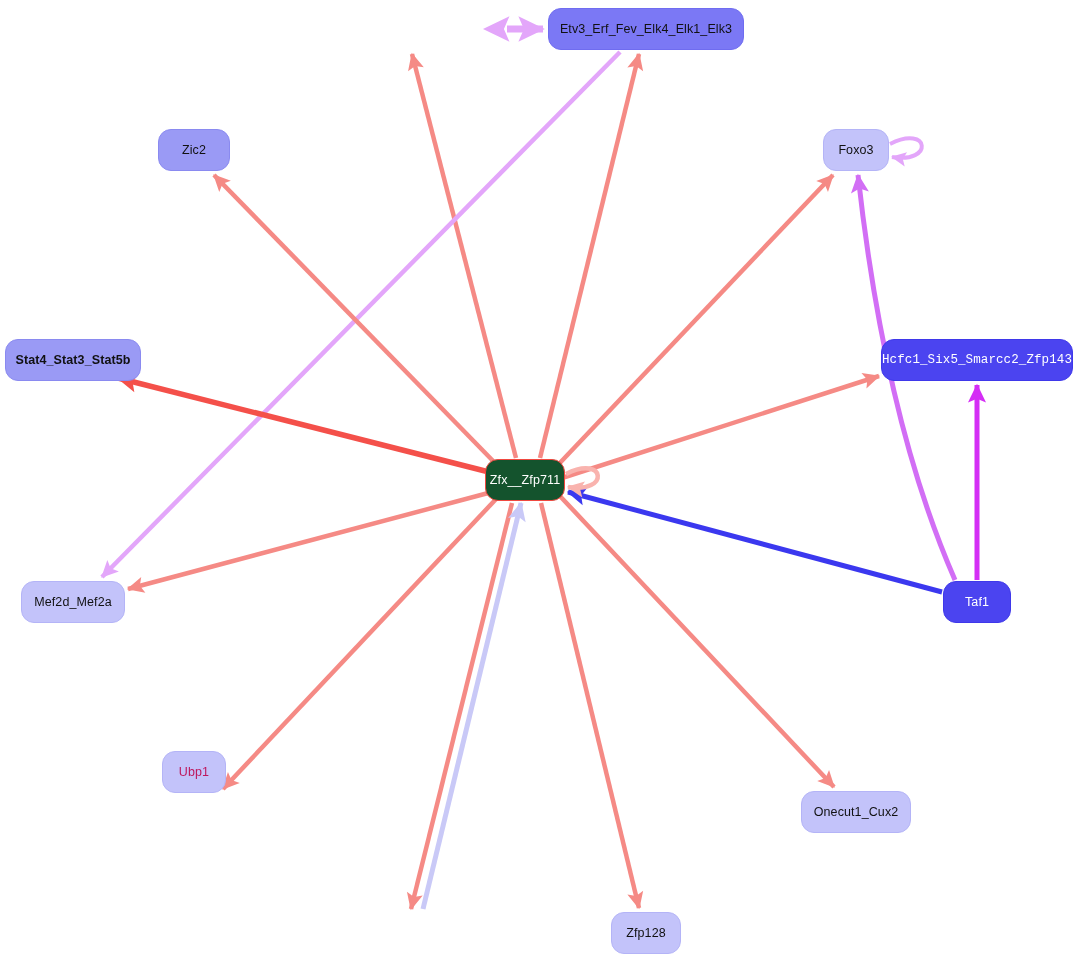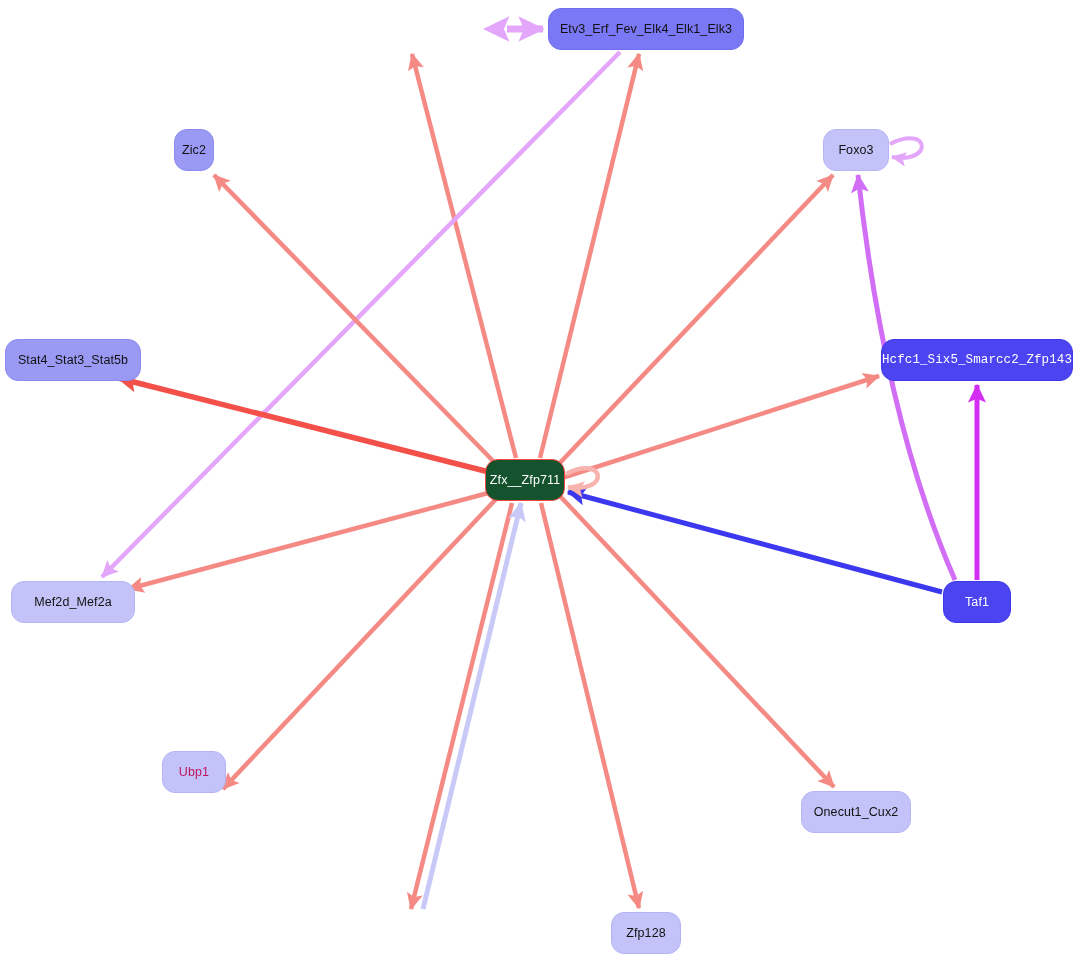--- a/index.html
+++ b/index.html
@@ -119,36 +119,36 @@
       <line x1="942" y1="592" x2="568" y2="492" stroke="#3b38ef" stroke-width="5" stroke-linecap="butt" marker-end="url(#arw-3b38ef-end)"></line>
       <line x1="977" y1="580" x2="977" y2="385" stroke="#d42ef5" stroke-width="5" stroke-linecap="butt" marker-end="url(#arw-d42ef5-end)"></line>
       <path d="M 955 580 Q 885 420 858 175" fill="none" stroke="#d26ef5" stroke-width="5" stroke-linecap="butt" marker-end="url(#arw-d26ef5-end)"></path>
       <path d="M 566 474 C 606 454, 610 494, 568 487" fill="none" stroke="#f9b3ae" stroke-width="4.5" stroke-linecap="butt" marker-end="url(#arw-f9b3ae-end)"></path>
       <path d="M 890 144 C 930 124, 934 164, 892 157" fill="none" stroke="#e3a6fa" stroke-width="4" stroke-linecap="butt" marker-end="url(#arw-e3a6fa-end)"></path>
     </svg>
   <div id="node-layer">
       <div class="node" style="left: 646px; top: 29px; width: 196px; background: rgb(123, 120, 245); color: rgb(17, 17, 17); border: 1px solid rgb(111, 108, 240);">
         <span>Etv3_Erf_Fev_Elk4_Elk1_Elk3</span>
       </div>
-      <div class="node" style="left: 194px; top: 150px; width: 40px; background: rgb(154, 154, 245); color: rgb(17, 17, 17); border: 1px solid rgb(138, 138, 240);">
+      <div class="node" style="left: 194px; top: 150px; width: 72px; background: rgb(154, 154, 245); color: rgb(17, 17, 17); border: 1px solid rgb(138, 138, 240);">
         <span>Zic2</span>
       </div>
       <div class="node" style="left: 856px; top: 150px; width: 66px; background: rgb(195, 195, 250); color: rgb(17, 17, 17); border: 1px solid rgb(180, 180, 247);">
         <span>Foxo3</span>
       </div>
-      <div class="node" style="left: 73px; top: 360px; width: 136px; background: rgb(154, 154, 245); color: rgb(17, 17, 17); border: 1px solid rgb(138, 138, 240);">
+      <div class="node" style="left: 73px; top: 360px; width: 136px; background: rgb(154, 154, 245); color: rgb(17, 17, 17); border: 1px solid rgb(138, 138, 240); font-weight: bold;">
         <span>Stat4_Stat3_Stat5b</span>
       </div>
       <div class="node" style="left: 977px; top: 360px; width: 192px; background: rgb(75, 68, 240); color: rgb(255, 255, 255); border: 1px solid rgb(63, 56, 234); font-family: Liberation Mono, monospace;">
         <span>Hcfc1_Six5_Smarcc2_Zfp143</span>
       </div>
       <div class="node" style="left: 525px; top: 480px; width: 80px; background: #14532d; color: rgb(255, 255, 255); border: 1px solid rgb(240, 73, 64);">
         <span>Zfx__Zfp711</span>
       </div>
-      <div class="node" style="left: 73px; top: 602px; width: 124px; background: rgb(195, 195, 250); color: rgb(17, 17, 17); border: 1px solid rgb(180, 180, 247);">
+      <div class="node" style="left: 73px; top: 602px; width: 104px; background: rgb(195, 195, 250); color: rgb(17, 17, 17); border: 1px solid rgb(180, 180, 247);">
         <span>Mef2d_Mef2a</span>
       </div>
       <div class="node" style="left: 977px; top: 602px; width: 68px; background: rgb(75, 68, 240); color: rgb(255, 255, 255); border: 1px solid rgb(63, 56, 234);">
         <span>Taf1</span>
       </div>
       <div class="node" style="left: 194px; top: 772px; width: 64px; background: rgb(195, 195, 250); color: #be185d; border: 1px solid rgb(180, 180, 247);">
         <span>Ubp1</span>
       </div>
       <div class="node" style="left: 856px; top: 812px; width: 110px; background: rgb(195, 195, 250); color: rgb(17, 17, 17); border: 1px solid rgb(180, 180, 247);">
         <span>Onecut1_Cux2</span>

